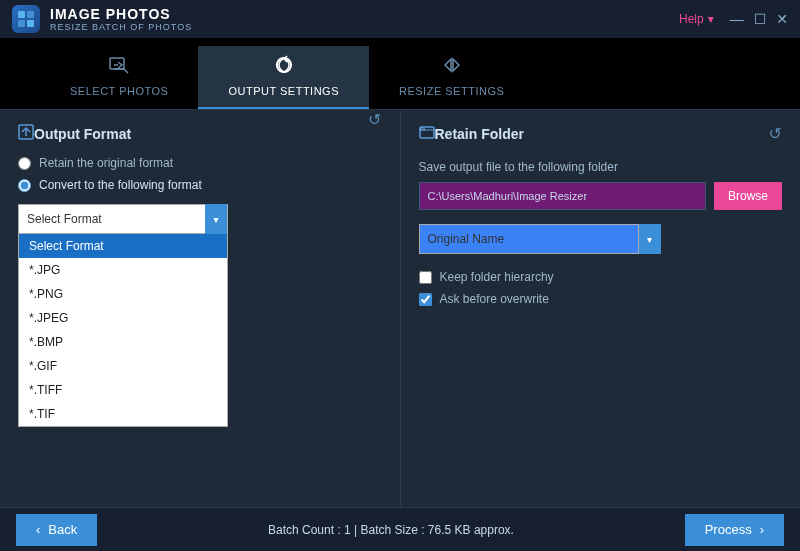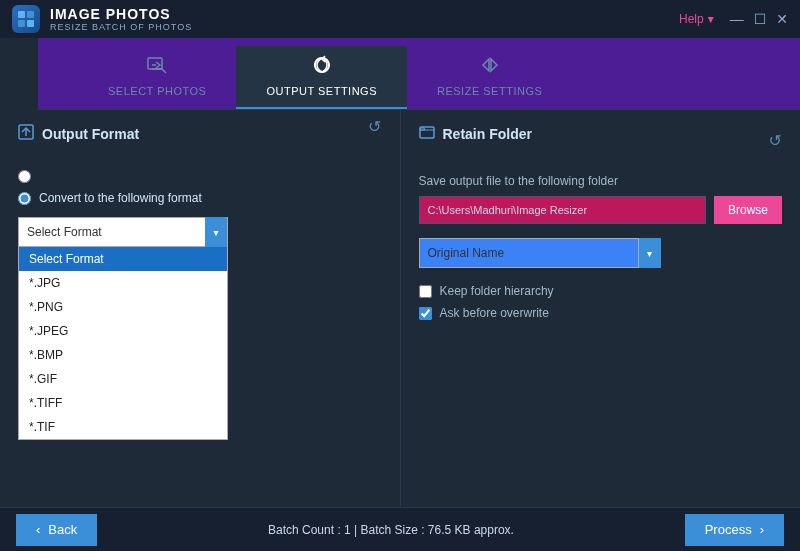--- a/index.html
+++ b/index.html
@@ -73,27 +73,26 @@
     }
     .wc-btn {
       color: #8aabcc;
       font-size: 14px;
       cursor: pointer;
       line-height: 1;
     }
 
     
     .tab-bar {
-      background: #4c1d95;
+      background: #000000;
       height: 72px;
       display: flex;
       align-items: flex-end;
       padding: 0 40px;
       border-bottom: 1px solid #2a3a4e;
-      margin-left: 38px;
     }
     .tab {
       display: flex;
       flex-direction: column;
       align-items: center;
       padding: 8px 30px 10px;
       cursor: pointer;
       color: #6a8aaa;
       font-size: 11px;
       letter-spacing: 0.5px;
@@ -121,22 +120,20 @@
       flex: 1;
       padding: 14px 18px;
     }
     .panel-left {
       border-right: 1px solid #2a3a4e;
     }
 
     .panel-header {
       display: flex;
       align-items: center;
-      gap: 8px;
-      margin-bottom: 14px;
       font-size: 14px;
       font-weight: 600;
       color: #d0e4f4;
     }
     .panel-icon {
       font-size: 16px;
       color: #5a9ad8;
     }
 
     
@@ -232,21 +229,21 @@
     }
     .folder-row {
       display: flex;
       gap: 8px;
       align-items: center;
       margin-bottom: 14px;
     }
     .folder-input {
       flex: 1;
       height: 28px;
-      background: #be185d;
+      background: #701a75;
       border: 1px solid #3a5a7a;
       color: #c8d8e8;
       font-size: 11px;
       padding: 0 8px;
     }
     .browse-btn {
       background: #ec4899;
       color: white;
       border: none;
       padding: 5px 14px;
@@ -442,20 +439,21 @@
           </svg>
         </span>
         <span>Output Format</span>
       </div>
       <button class="reset-btn">↺</button>
     </div>
 
     <div class="radio-group">
       <label class="radio-label">
         <input type="radio" name="format" style="">
+        <span>Retain the original format</span>
       </label>
       <label class="radio-label selected">
         <input type="radio" name="format" checked="" style="">
         <span>Convert to the following format</span>
       </label>
     </div>
 
     <div class="select-trigger">
       <span>Select Format</span>
       <div class="arrow">▾</div>

